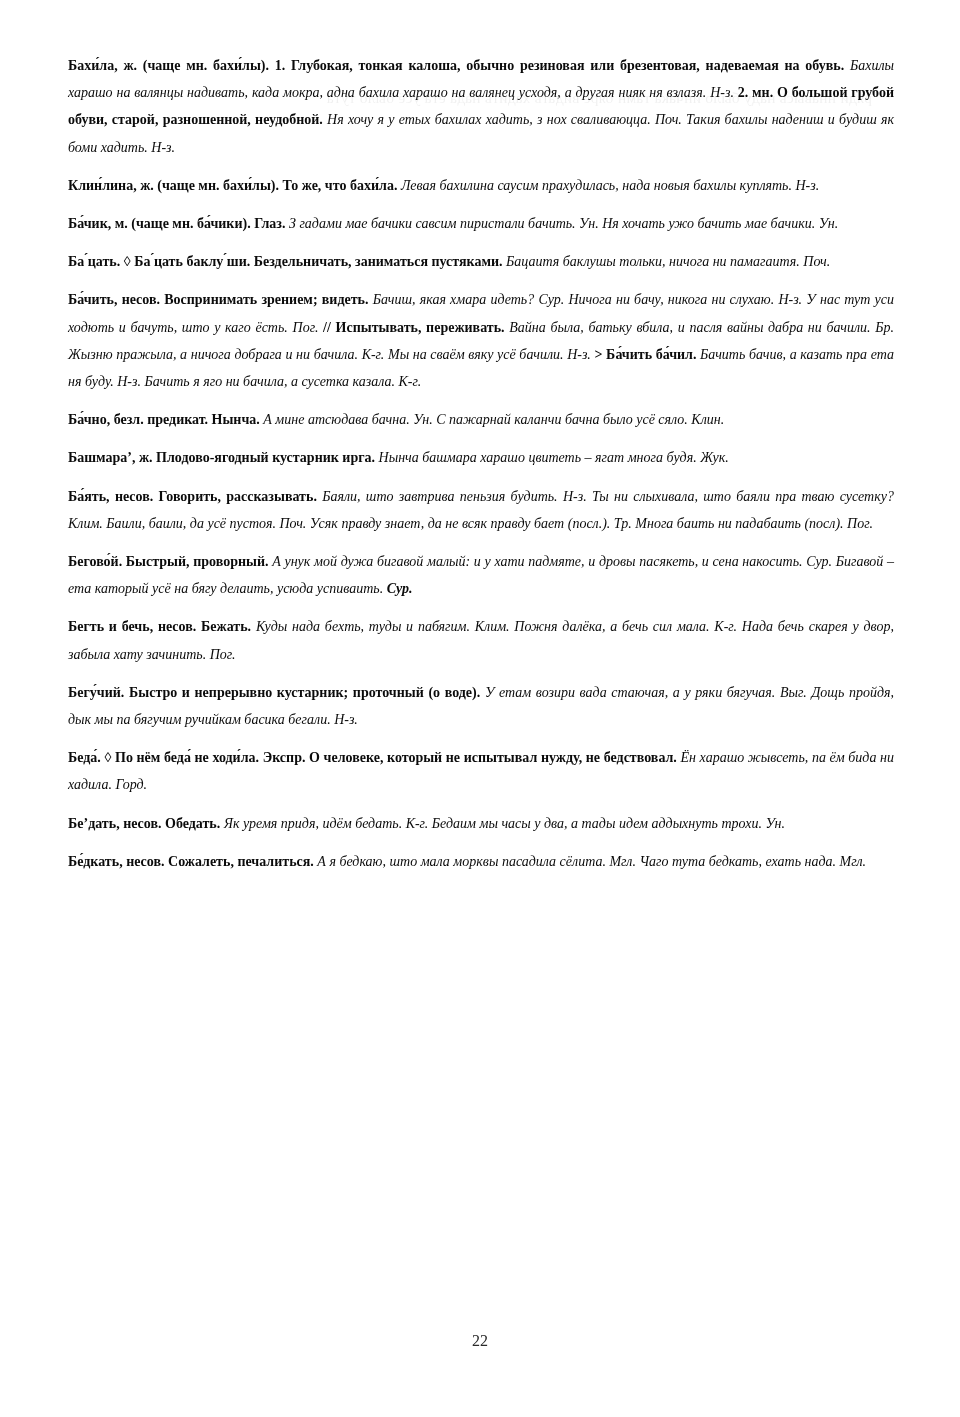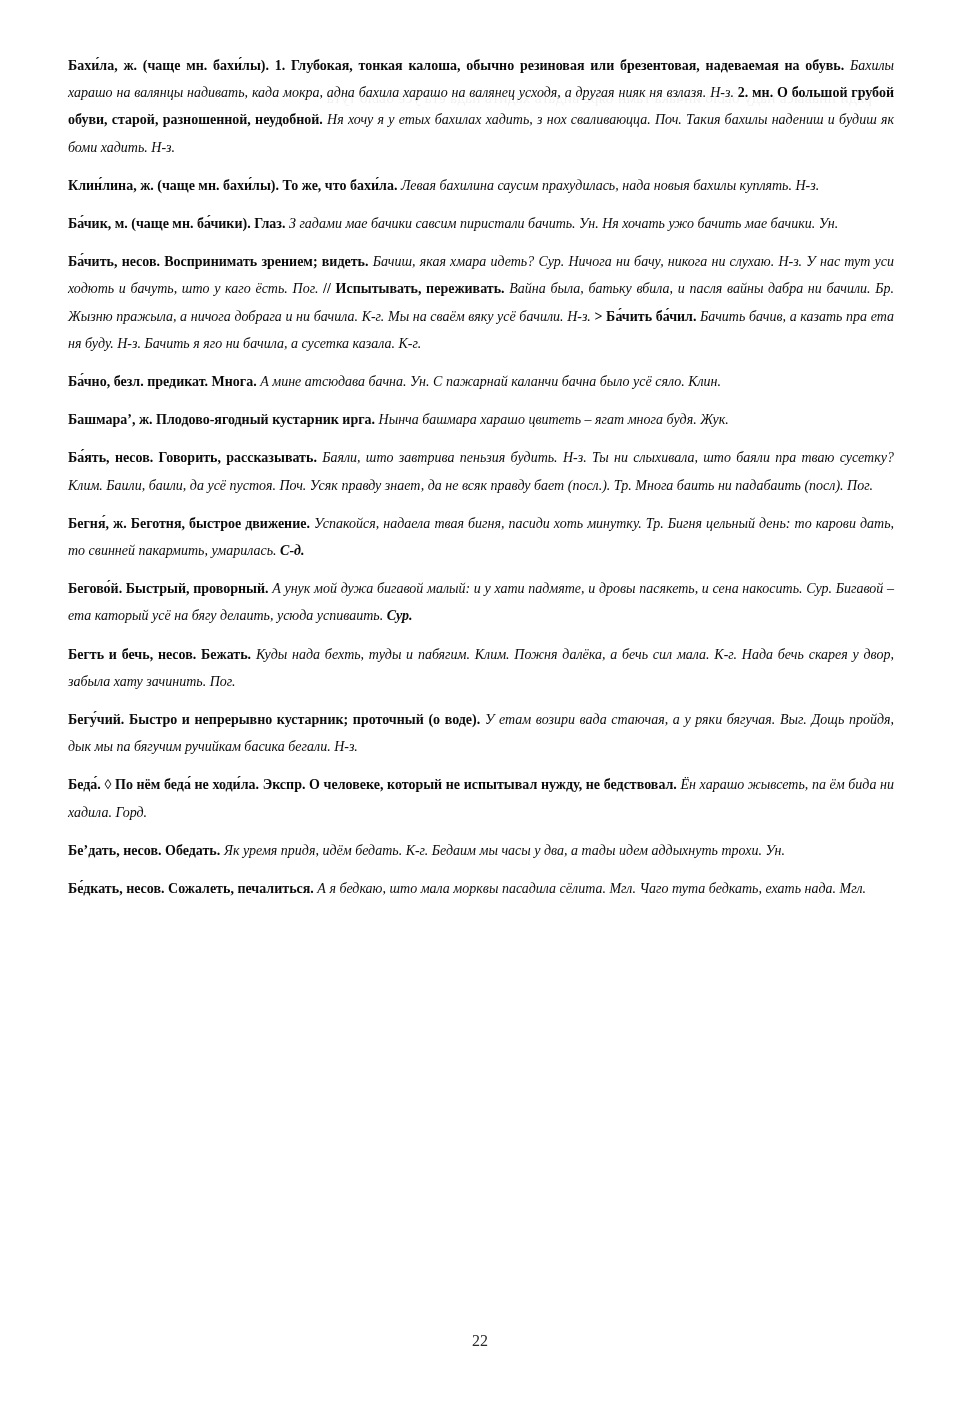--- a/index.html
+++ b/index.html
@@ -105,50 +105,49 @@
     <p class="entry">
       <span class="hw">Клин́лина, ж. (чаще мн. бахи́лы). То же, что бахи́ла.</span>
       <span class="ex">Левая  бахилина саусим прахудилась, нада новыя бахилы куплять. Н-з.</span>
     </p>
 
     <p class="entry">
       <span class="hw">Ба́чик, м. (чаще мн. ба́чики). Глаз.</span>
       <span class="ex">З гадами мае бачики савсим пиристали бачить. Ун. Ня хочать ужо бачить мае бачики. Ун.</span>
     </p>
 
+    <p class="entry">
+      <span class="hw">Ба ́цать. ◊ Ба ́цать баклу ́ши. Бездельничать, заниматься пустяками.</span>
+      <span class="ex">Бацаитя баклушы тольки, ничога ни памагаитя. Поч.</span>
+    </p>
 
     <p class="entry">
       <span class="hw">Ба́чить, несов. Воспринимать зрением; видеть.</span>
       <span class="ex">Бачиш, якая хмара идеть? Сур. Ничога ни бачу, никога ни слухаю. Н-з.  У нас тут уси ходють и бачуть, што у каго ёсть. Пог.</span>
       <span class="hw">// Испытывать, переживать.</span>
       <span class="ex">Вайна была, батьку вбила, и пасля вайны дабра ни бачили. Бр. Жызню пражыла, а ничога добрага и ни бачила. К-г. Мы на сваём вяку усё бачили. Н-з.</span>
       <span class="hw">&gt; Ба́чить ба́чил.</span>
       <span class="ex">Бачить бачив, а казать пра ета ня буду. Н-з. Бачить я яго ни бачила, а сусетка казала. К-г.</span>
     </p>
 
     <p class="entry">
-      <span class="hw">Ба́чно, безл. предикат. Многа.</span>
+      <span class="hw">Ба́чно, безл. предикат. Нынча.</span>
       <span class="ex">А мине атсюдава бачна. Ун. С пажарнай каланчи бачна было усё сяло. Клин.</span>
     </p>
 
     <p class="entry">
       <span class="hw">Башмара’, ж. Плодово-ягодный кустарник ирга.</span>
       <span class="ex">Нынча башмара харашо цвитеть – ягат многа будя. Жук.</span>
     </p>
 
     <p class="entry">
       <span class="hw">Ба́ять, несов. Говорить, рассказывать.</span>
       <span class="ex">Баяли, што завтрива пеньзия будить. Н-з. Ты ни слыхивала, што баяли пра тваю сусетку? Клим. Баили, баили, да усё пустоя. Поч. Усяк правду знает, да не всяк правду бает (посл.). Тр. Многа баить ни падабаить (посл). Пог.</span>
     </p>
 
-    <p class="entry">
-      <span class="hw">Бегня́, ж. Беготня, быстрое движение.</span>
-      <span class="ex">Успакойся, надаела твая бигня, пасиди хоть минутку. Тр. Бигня цельный день: то карови дать, то свинней пакармить, умарилась.</span>
-      <span class="exb">С-д.</span>
-    </p>
 
     <p class="entry">
       <span class="hw">Бегово́й. Быстрый, проворный.</span>
       <span class="ex">А унук мой дужа бигавой малый: и у хати падмяте, и дровы пасякеть, и сена накосить. Сур. Бигавой – ета каторый усё на бягу делаить, усюда успиваить.</span>
       <span class="exb">Сур.</span>
     </p>
 
     <p class="entry">
       <span class="hw">Бегть и бечь, несов. Бежать.</span>
       <span class="ex">Куды нада бехть, туды и пабягим. Клим. Пожня далёка, а бечь сил мала. К-г. Нада бечь скарея у двор, забыла хату зачинить. Пог.</span>

